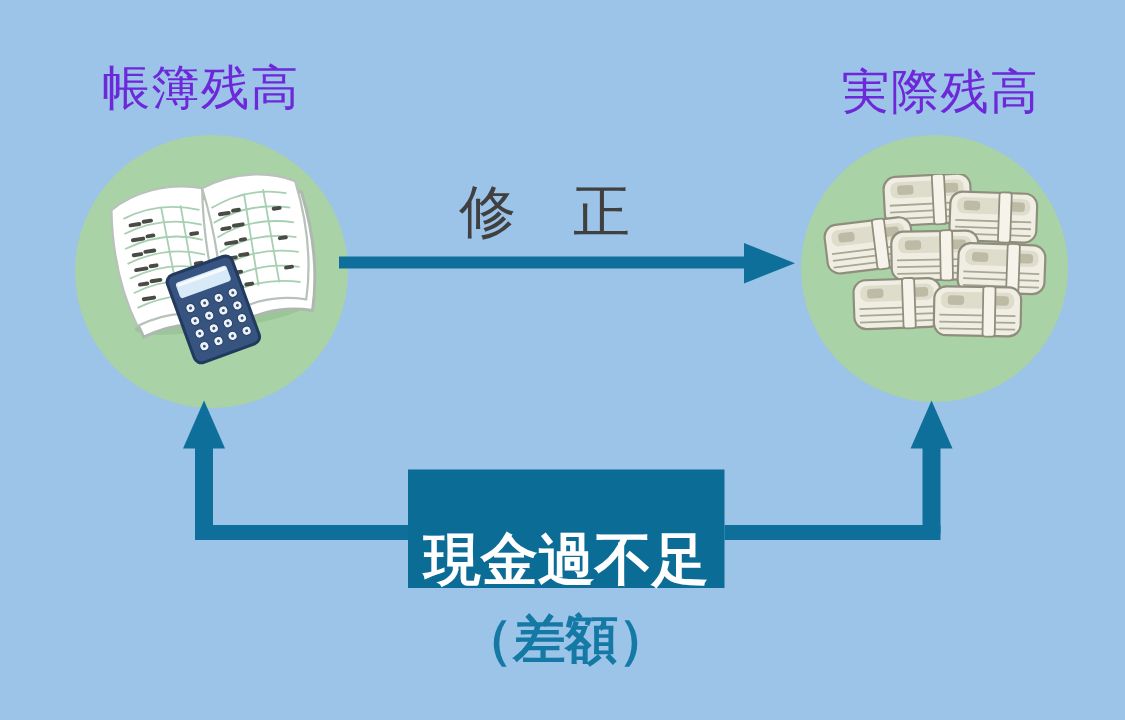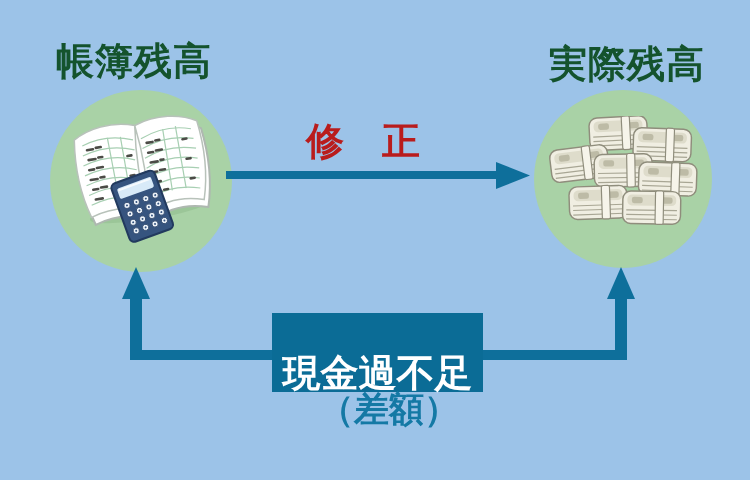--- a/index.html
+++ b/index.html
@@ -9,23 +9,23 @@
   }
   .stage{
     position:relative;
     width:750px;height:480px;
     background:#9CC3E8;
     overflow:hidden;
   }
   .node-title{
     position:absolute;
     transform:translateX(-50%);
-    color:#14532d;
-    font-size:38px;
-    font-weight:700;
+    color:#6d28d9;
+    font-size:32px;
+    font-weight:400;
     line-height:1;
     white-space:nowrap;
     letter-spacing:1px;
   }
   .node-circle{
     position:absolute;
     border-radius:50%;
     background:#A9D2A6;
     display:flex;
     align-items:center;
@@ -33,23 +33,23 @@
   }
   .circle-left{left:50px;top:90px;width:182px;height:182px;}
   .circle-right{left:534px;top:90px;width:178px;height:178px;}
   .connector-layer{
     position:absolute;left:0;top:0;width:750px;height:480px;
     pointer-events:none;
   }
   .correction-label{
     position:absolute;
     left:306px;top:122px;
-    color:#b91c1c;
+    color:#404040;
     font-size:38px;
-    font-weight:700;
+    font-weight:400;
     line-height:1;
     white-space:nowrap;
   }
   .cash-box{
     position:absolute;
     left:272px;top:313px;
     width:211px;height:79px;
     background:#0B6C96;
     display:flex;
     align-items:flex-end;
@@ -57,28 +57,27 @@
   }
   .cash-box-label{
     color:#ffffff;
     font-size:38px;
     font-weight:700;
     line-height:1;
     white-space:nowrap;
   }
   .difference-label{
     position:absolute;
-    left:377px;top:392px;
+    left:377px;top:410px;
     transform:translateX(-50%);
     color:#1479A5;
     font-size:35px;
     font-weight:700;
     line-height:1;
     white-space:nowrap;
-    margin-left:12px;
   }
   .node-icon{display:block;}
 </style>
 </head>
 <body>
 
 <div class="stage">
 
   <div class="node-title" style="left:134px;top:42px;">帳簿残高</div>
   <div class="node-title" style="left:627px;top:45px;">実際残高</div>

